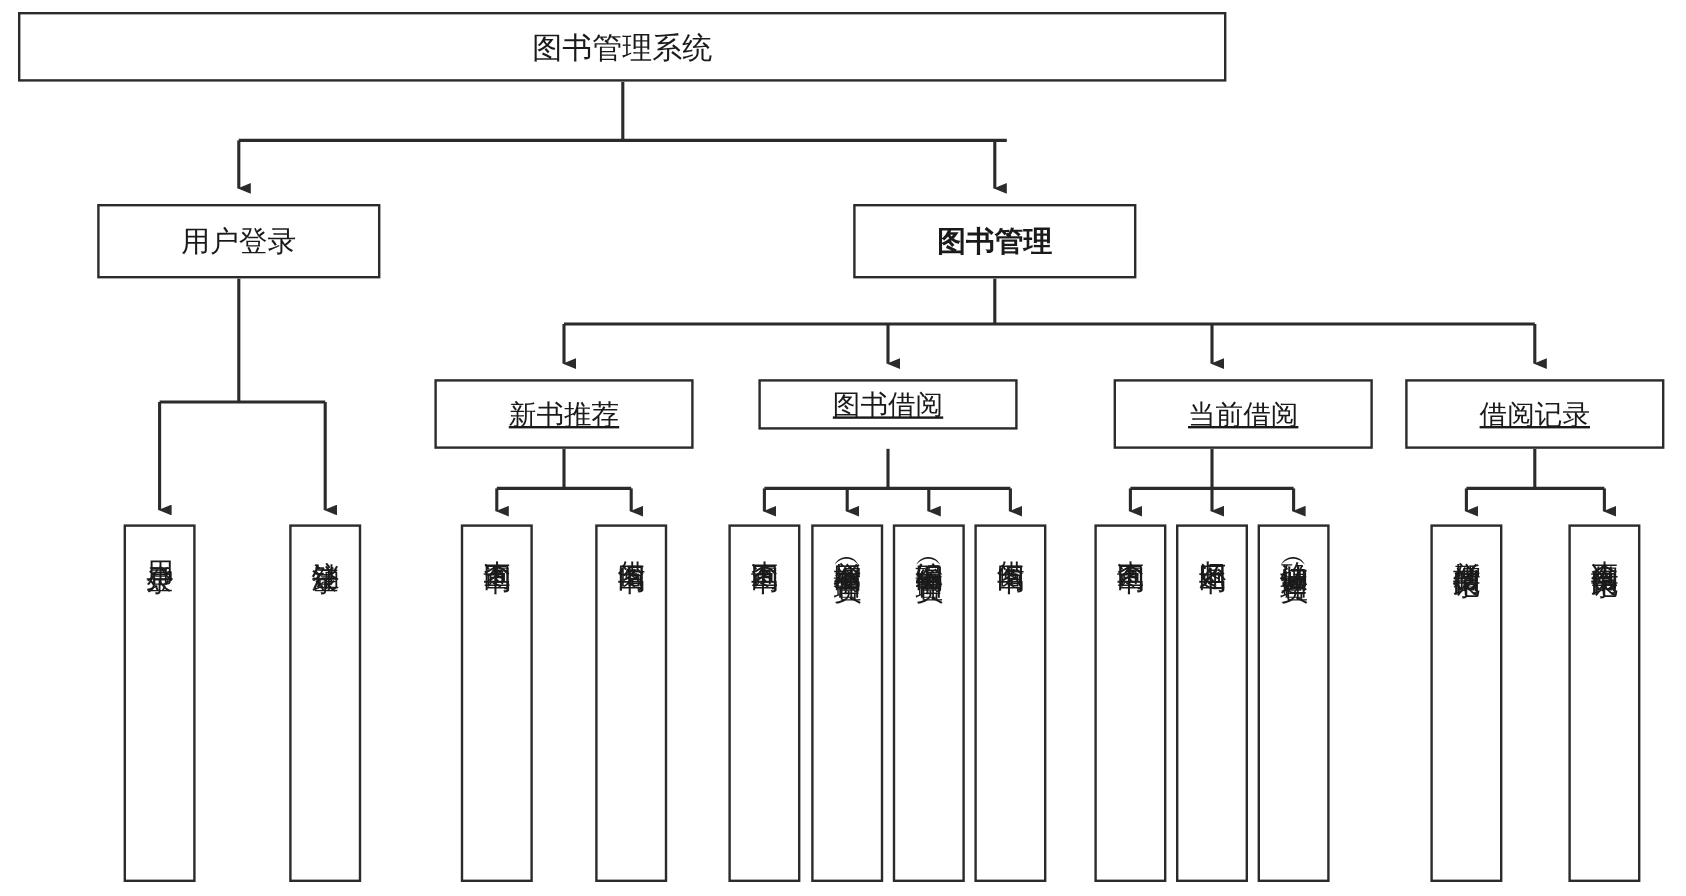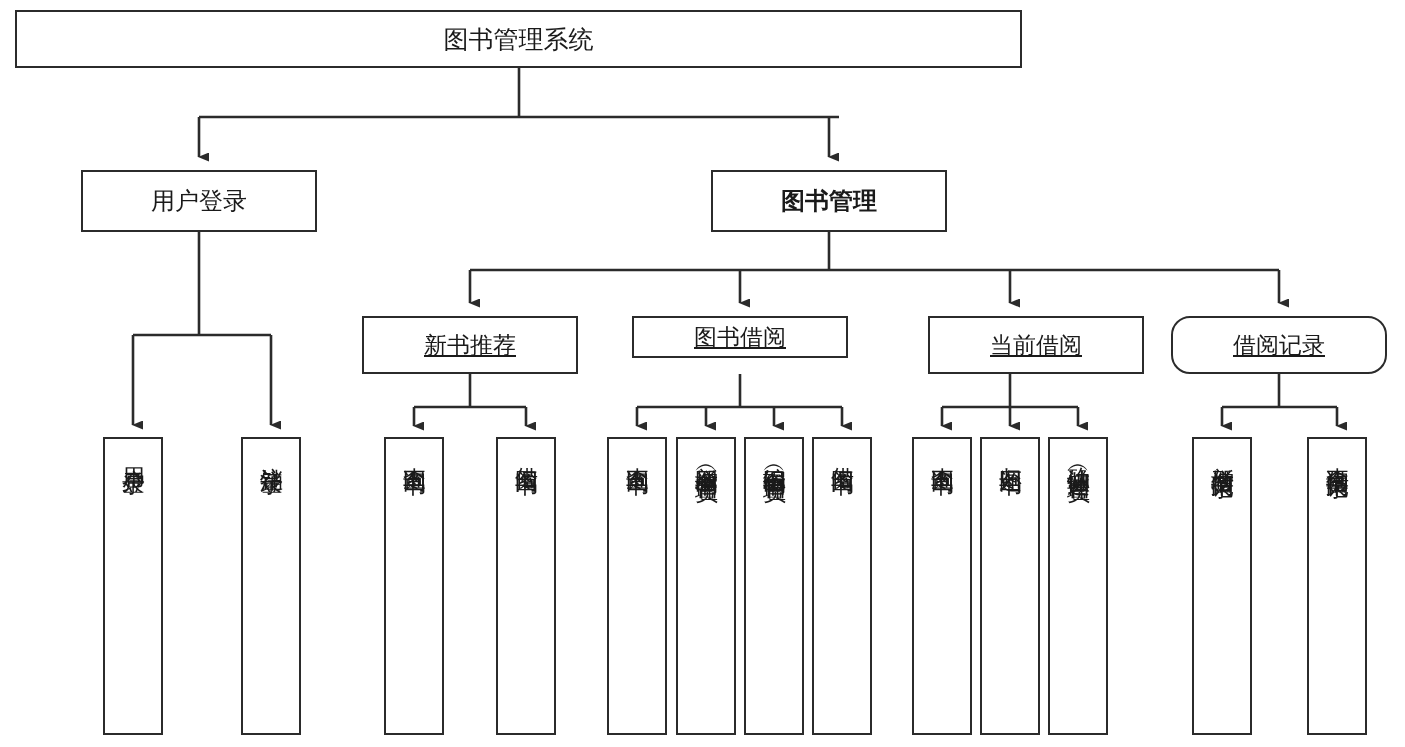--- a/index.html
+++ b/index.html
@@ -136,21 +136,21 @@
 
   <div class="node lvl3" style="left:362px; top:316px; width:216px; height:58px;">
     <span>新书推荐</span>
   </div>
   <div class="node lvl3" style="left:632px; top:316px; width:216px; height:42px;justify-content:center;">
     <span>图书借阅</span>
   </div>
   <div class="node lvl3" style="left:910px; top:316px; width:216px; height:58px;margin-left:18px;">
     <span>当前借阅</span>
   </div>
-  <div class="node lvl3" style="left:1171px; top:316px; width:216px; height:58px;border-radius:19px;">
+  <div class="node lvl3" style="left:1171px; top:316px; width:216px; height:58px;">
     <span>借阅记录</span>
   </div>
 
   <div class="node leaf" style="left:103px; top:437px; width:60px; height:298px;">
     <span class="vtext">用户登录</span>
   </div>
   <div class="node leaf" style="left:241px; top:437px; width:60px; height:298px;">
     <span class="vtext">注销登录</span>
   </div>
 

